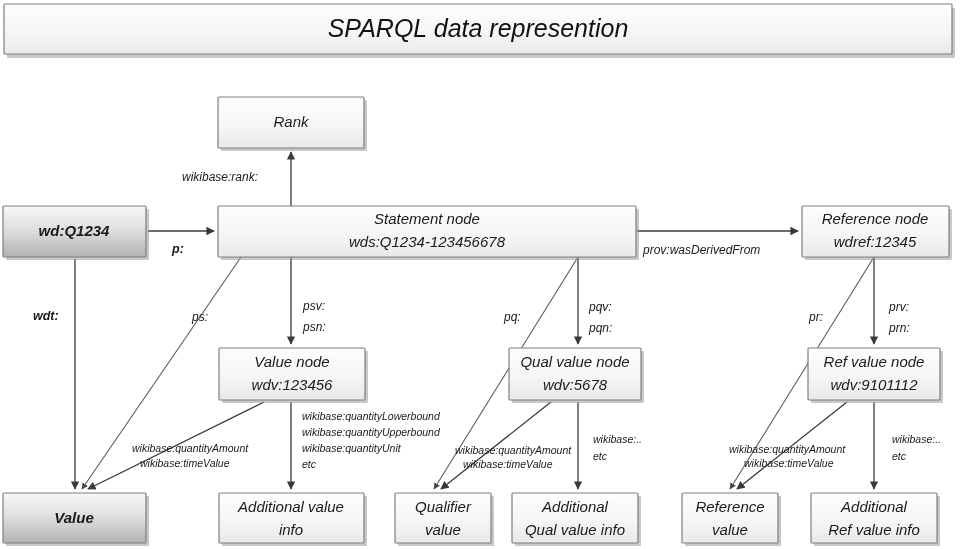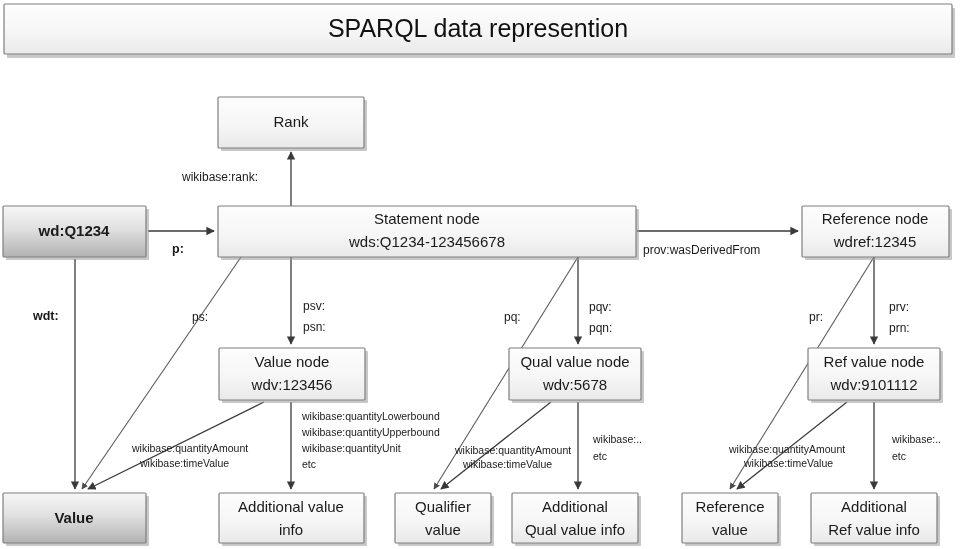--- a/index.html
+++ b/index.html
@@ -10,20 +10,21 @@
   body {
     width: 960px;
     height: 549px;
     font-family: "Liberation Sans", sans-serif;
     overflow: hidden;
   }
   #stage {
     position: relative;
     width: 960px;
     height: 433px;
+    font-style: italic;
   }
   svg#diagram {
     position: absolute;
     left: 0;
     top: 0;
     width: 960px;
     height: 549px;
   }
   .box-fill-light { fill: url(#gradLight); stroke: #7f7f7f; stroke-width: 1.2; }
   .box-fill-dark  { fill: url(#gradDark);  stroke: #7f7f7f; stroke-width: 1.2; }

